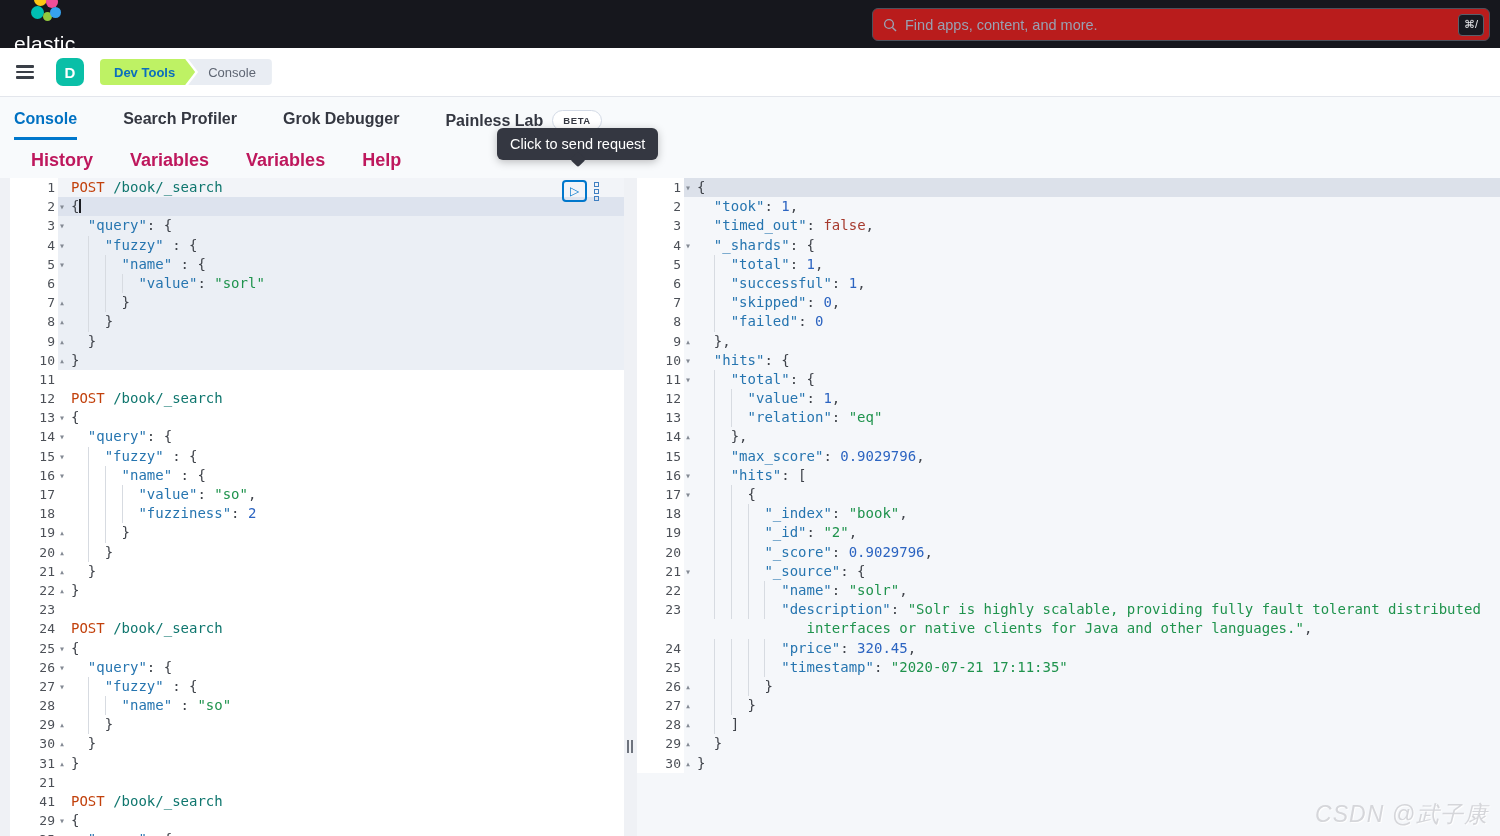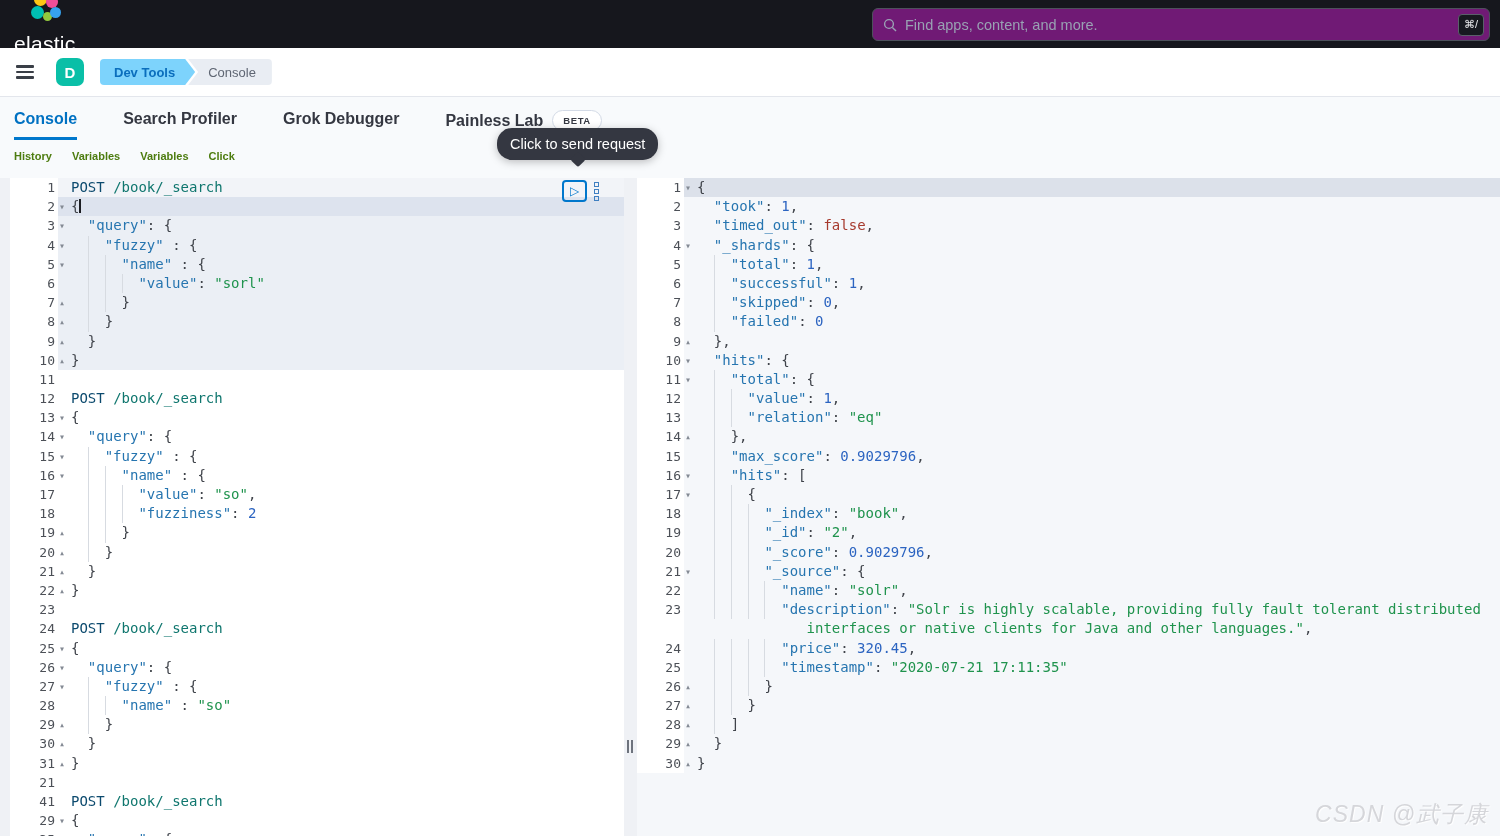--- a/index.html
+++ b/index.html
@@ -12,99 +12,99 @@
   .logo-wrap { display:flex; align-items:center; gap:10px; padding-left:14px;flex-direction:column; }
   .elogo { position:relative; width:30px; height:30px; }
   .elogo i { position:absolute; border-radius:50%; }
   .elogo .c1 { width:13px; height:13px; left:4px; top:1px;  background:#fec514; }
   .elogo .c2 { width:12px; height:12px; left:16px; top:4px; background:#f04e98; }
   .elogo .c3 { width:13px; height:13px; left:1px;  top:14px; background:#00bfb3; }
   .elogo .c4 { width:9px;  height:9px;  left:13px; top:20px; background:#93c83e; }
   .elogo .c5 { width:11px; height:11px; left:20px; top:15px; background:#36a2ef; }
   .brand { color:#fff; font-size:21px; letter-spacing:.3px; }
   .searchbox { position:absolute; left:872px; top:8px; width:618px; height:33px;
-    border:1px solid #4d515c; border-radius:6px; background:#701a75;
+    border:1px solid #4d515c; border-radius:6px; background:#b91c1c;
     display:flex; align-items:center; padding:0 5px 0 10px; }
   .searchbox input { flex:1; background:transparent; border:none; outline:none;
     color:#e6e8ee; font-size:14.5px; font-family:"Liberation Sans",sans-serif; }
   .searchbox input::placeholder { color:#99a1b3; opacity:1; }
   .search-ico { margin-right:8px; display:flex; }
   .kbd-badge { min-width:26px; height:22px; border:1px solid #5a5f6a; border-radius:4px;
     color:#e8e9ec; font-size:11px; display:flex; align-items:center; justify-content:center;
     padding:0 4px; background:#171920; }
 
   
   .crumbbar { position:absolute; left:0; top:48px; width:1500px; height:49px;
     background:#fff; border-bottom:1px solid #e3e6ec; display:flex; align-items:center; }
   .hamburger { width:26px; height:20px; margin-left:16px; border:none; background:transparent;
     display:flex; flex-direction:column; justify-content:center; gap:3px; cursor:pointer; }
   .hamburger i { display:block; width:18px; height:2.4px; background:#3a3f47; border-radius:1px; }
   .space-badge { width:28px; height:28px; margin-left:14px; border-radius:7px;
     background:#0abfa7; color:#fff; font-weight:bold; font-size:15px;
     display:flex; align-items:center; justify-content:center; }
   .crumbs { display:flex; align-items:center; margin-left:16px; }
   .crumb { height:26px; display:flex; align-items:center; font-size:13px; }
-  .crumb.first { background:#7dd3fc; color:#0a6ebd; font-weight:600; padding:0 20px 0 14px;
+  .crumb.first { background:#bef264; color:#0a6ebd; font-weight:600; padding:0 20px 0 14px;
     clip-path:polygon(0 0, calc(100% - 10px) 0, 100% 50%, calc(100% - 10px) 100%, 0 100%);
     border-radius:4px 0 0 4px; }
   .crumb.last { background:#e9edf3; color:#5f6673; padding:0 16px 0 20px; margin-left:-7px;
     clip-path:polygon(0 0, 100% 0, 100% 100%, 0 100%, 10px 50%);
     border-radius:0 4px 4px 0; }
 
   
   .toolsarea { position:absolute; left:0; top:97px; width:1500px; height:81px; background:#f8fafc; }
   .tabsrow { display:flex; align-items:flex-start; gap:46px; padding:13px 0 0 14px; height:43px; }
   .tab { font-size:16px; font-weight:bold; color:#343741; background:none; border:none;
     cursor:pointer; display:flex; align-items:center; gap:9px; padding-bottom:9px;
     font-family:"Liberation Sans",sans-serif; }
   .tab.active { color:#0071c2; border-bottom:3px solid #0077cc; }
   .beta-badge { font-size:9.5px; font-weight:bold; letter-spacing:.6px; color:#343741;
     border:1px solid #d3dae6; background:#fff; border-radius:12px; padding:4px 10px; }
   .menurow { display:flex; gap:20px; padding:10px 0 0 14px; }
-  .menu-item { font-size:11px; font-weight:bold; color:#4d7c0f; background:none; border:none;
-    cursor:pointer; font-family:"Liberation Sans",sans-serif; }
+  .menu-item { font-size:18px; font-weight:bold; color:#be185d; background:none; border:none;
+    cursor:pointer; font-family:"Liberation Sans",sans-serif;margin-left:17px; }
 
   
   .editor { position:absolute; left:0; top:178px; width:1500px; height:658px; background:#eff1f5; }
   .pane { position:absolute; top:0; height:658px; overflow:hidden;
     font-family:"DejaVu Sans Mono","Liberation Mono",monospace; font-size:14px; }
   #lp { left:10px; width:614px; background:#fff; }
   #rp { left:637px; width:863px; background:#f5f7fa; }
   .splitter { position:absolute; left:624px; top:0; width:13px; height:658px; background:#eff1f5; cursor:col-resize; }
   .split-grip { position:absolute; left:3px; top:562px; width:6px; height:13px;
     border-left:2px solid #6e737d; border-right:2px solid #6e737d; }
 
   .cl { display:flex; height:19.2px; line-height:19.2px; }
   .g { width:48px; flex:none; display:flex; justify-content:flex-end; padding-right:3px;
     background:#fff; }
   #rp .g { width:47px; }
   .ln { color:#4c5057; font-size:13px; }
   .ct { flex:1; position:relative; padding-left:13px; white-space:pre; color:#3f434a; }
   .fw { position:absolute; left:1px; top:0; font-size:10px; color:#848a94; }
   .ind { display:inline-block; width:2ch; height:19.2px; vertical-align:top; }
   .ind.gd { box-shadow:inset 1px 0 0 #d7dbe1; }
-  .tk-m { color:#0c4a6e; } .tk-u { color:#0f766e; } .tk-k { color:#2675b0; }
+  .tk-m { color:#c2410c; } .tk-u { color:#0f766e; } .tk-k { color:#2675b0; }
   .tk-s { color:#1f934d; } .tk-n { color:#2c64c1; } .tk-b { color:#a63a2e; }
   .tk-p { color:#3f434a; }
   .hl1 { background:#f2f4f8; } .hl2 { background:#dde3ee; }
   .hl3 { background:#ebeff5; } .hl4 { background:#dce1ea; }
   .cursor { display:inline-block; width:1.5px; height:14px; background:#1b1d22;
     vertical-align:-2px; }
 
   
   .send-btn { position:absolute; left:562px; top:180px; width:25px; height:22px;
     border:2px solid #0077cc; border-radius:4px; background:transparent; cursor:pointer;
     display:flex; align-items:center; justify-content:center; z-index:5; }
   .send-btn span { color:#0077cc; font-size:12px; line-height:1; }
   .wrench-btn { position:absolute; left:590px; top:180px; width:12px; height:22px;
     background:transparent; border:none; cursor:pointer; display:flex; flex-direction:column;
     gap:2px; align-items:center; justify-content:center; z-index:5; }
   .wrench-btn i { display:block; width:5px; height:5px; border:1.5px solid #3f7fc1; }
   .tooltip { position:absolute; left:497px; top:128px; z-index:9; background:#343741;
-    color:#fff; font-size:14.5px; padding:8px 13px; border-radius:15px;
+    color:#fff; font-size:14.5px; padding:8px 13px; border-radius:6px;
     box-shadow:0 2px 8px rgba(0,0,0,.25); }
   .tooltip::after { content:""; position:absolute; left:50%; bottom:-5px; width:11px; height:11px;
     background:#343741; transform:translateX(-50%) rotate(45deg); border-radius:2px; }
   .watermark { position:absolute; right:12px; bottom:6px; font-size:23px; color:#d5d6da;
     text-shadow:1px 1px 1px #fff; z-index:8; letter-spacing:1px;font-style:italic; }
 </style>
 </head>
 <body>
 
 <header class="topbar">
@@ -156,21 +156,21 @@
       </button>
     <button class="tab">
       <span>Painless Lab</span>
       <span class="beta-badge">BETA</span>
     </button>
   </div>
   <div class="menurow">
     <button class="menu-item">History</button>
     <button class="menu-item">Variables</button>
     <button class="menu-item">Variables</button>
-    <button class="menu-item">Click</button>
+    <button class="menu-item">Help</button>
   </div>
 </section>
 
 <section class="editor">
   <div class="pane" id="lp">
       <div class="cl">
         <span class="g">
           <span class="ln">1</span>
         </span>
         <span class="ct hl1"><span class="tk-m">POST</span><span class="tk-p"> </span><span class="tk-u">/book/_search</span></span>

